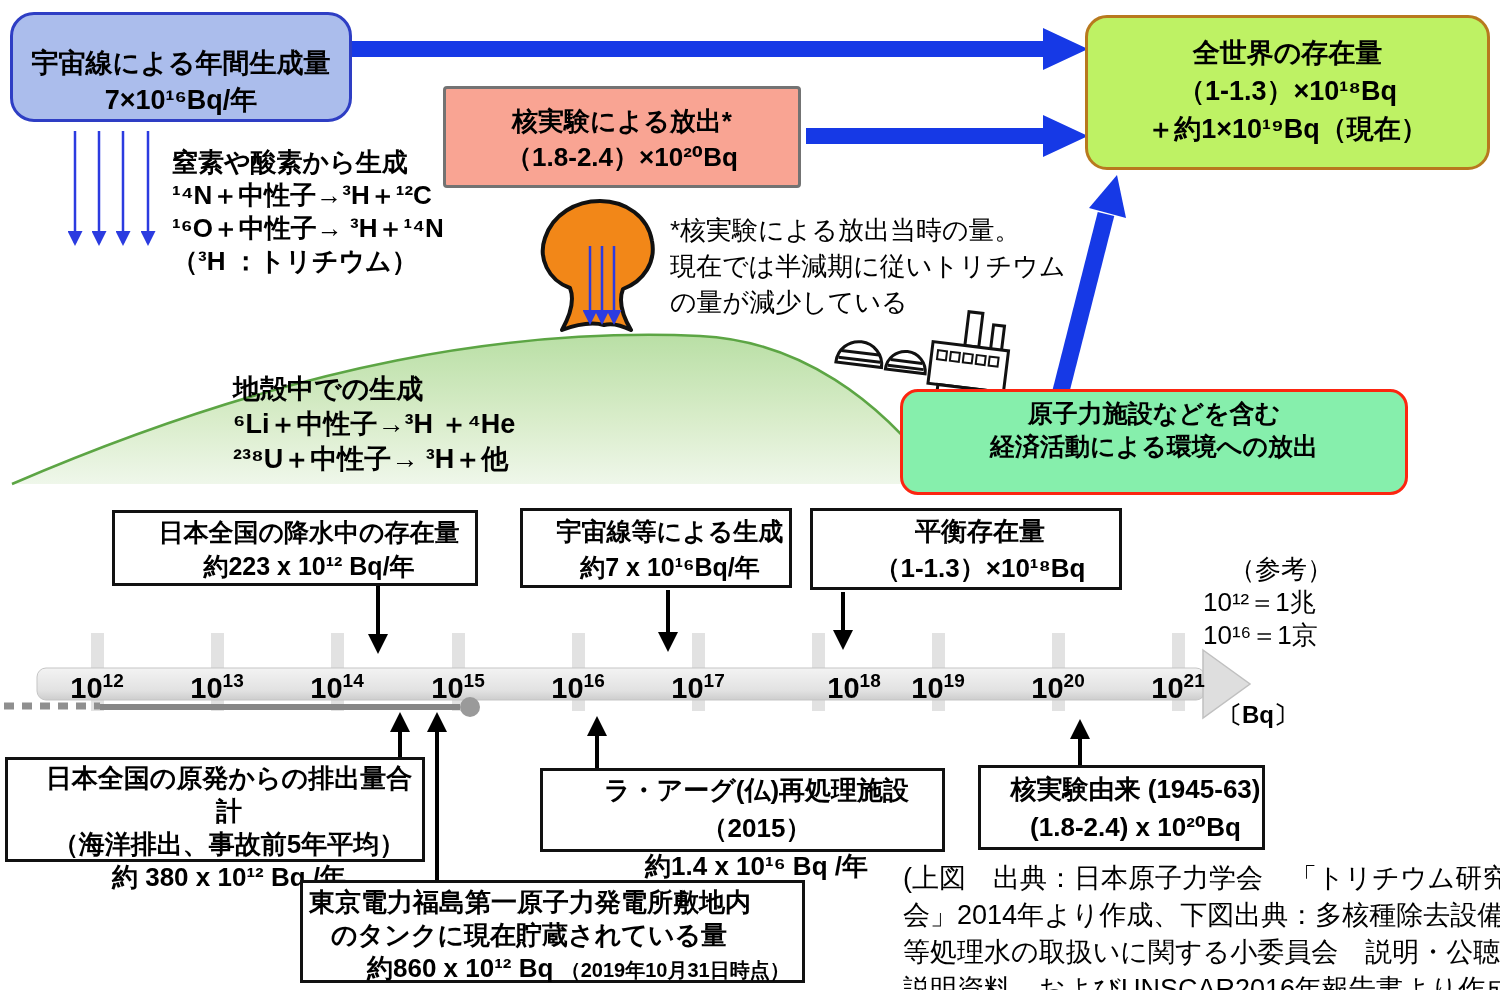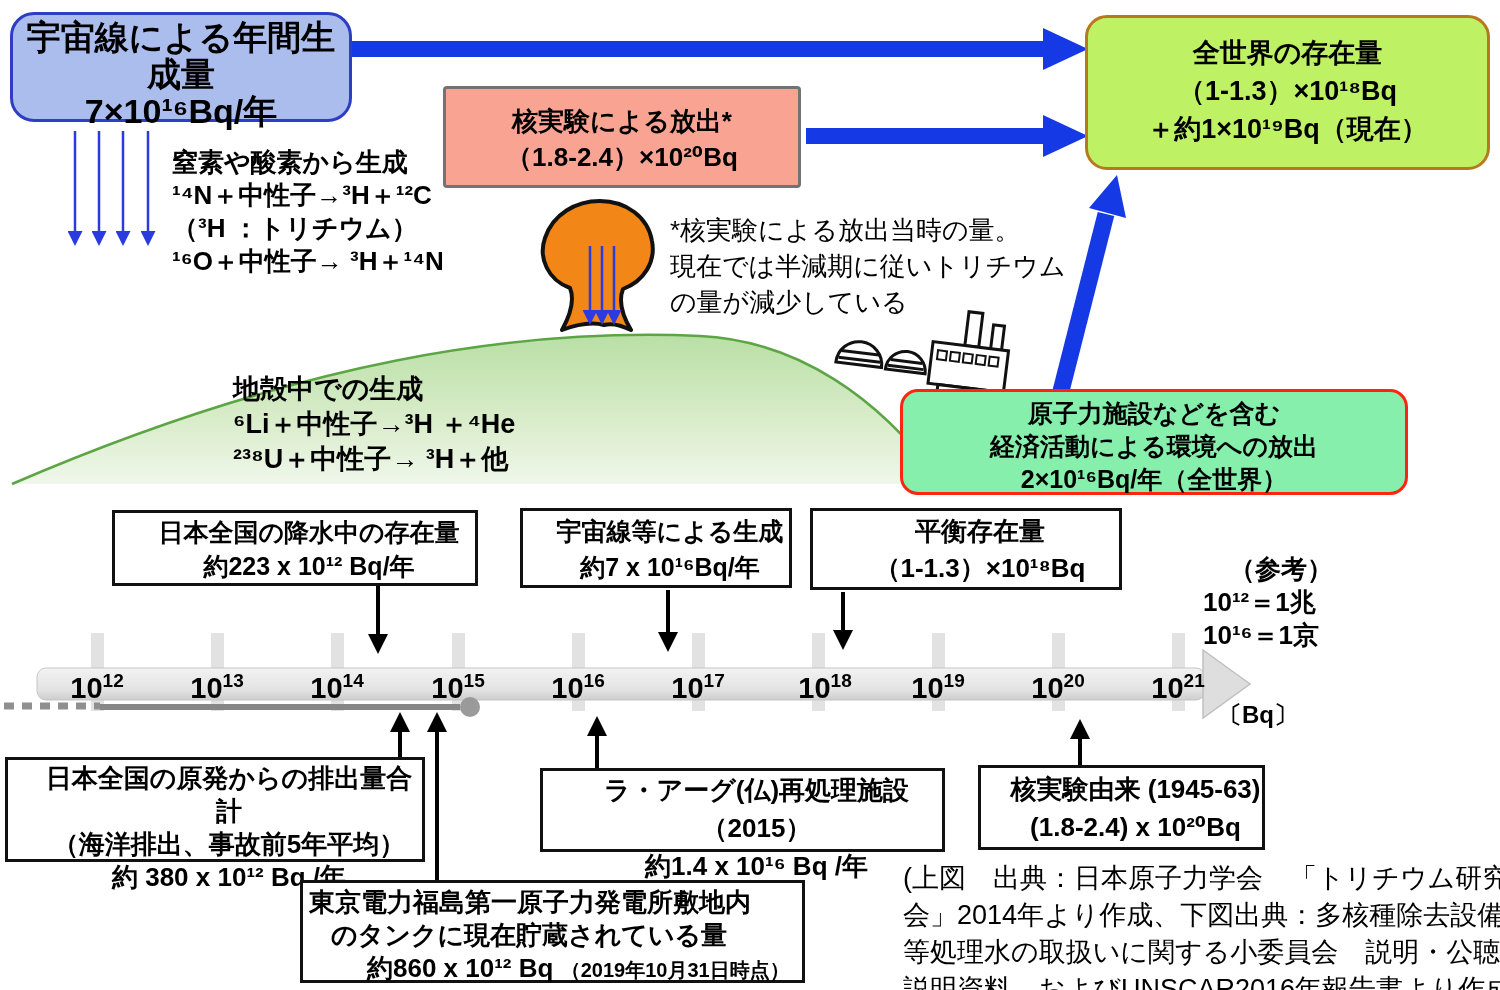--- a/index.html
+++ b/index.html
@@ -7,34 +7,34 @@
     position:relative; width:1500px; height:990px; overflow:hidden;
     background:#ffffff; font-family:"Liberation Sans","DejaVu Sans",sans-serif;
     color:#000;
   }
   .art { position:absolute; left:0; top:0; }
   .abs { position:absolute; box-sizing:border-box; }
 
   
   .rbx { position:absolute; box-sizing:border-box; text-align:center; font-weight:bold; }
   #box-cosmic { left:10px; top:12px; width:342px; height:110px; background:#abbdec;
-    border:3px solid #2e3ec4; border-radius:24px; font-size:34px; line-height:37px; padding-top:4px; }
+    border:3px solid #2e3ec4; border-radius:24px; font-size:27px; line-height:37px; padding-top:30px; }
   #box-nuketest { left:443px; top:86px; width:358px; height:102px; background:#f9a493;
     border:3px solid #737373; border-radius:4px; font-size:26px; line-height:36px; padding-top:14px; }
   #box-world { left:1085px; top:15px; width:405px; height:155px; background:#bef264;
     border:3px solid #b8791e; border-radius:22px; font-size:27px; line-height:38px; padding-top:16px; }
   #box-econ { left:900px; top:389px; width:508px; height:106px; background:#86efac;
     border:3px solid #fc2510; border-radius:18px; font-size:25px; line-height:33px; padding-top:5px; }
 
   
   .note { position:absolute; white-space:nowrap; }
   #note-atmo { left:172px; top:146px; font-size:26px; line-height:33px; font-weight:bold; }
   #note-ast  { left:670px; top:212px; font-size:26px; line-height:36px; font-weight:normal; }
   #note-crust{ left:233px; top:372px; font-size:27px; line-height:35px; font-weight:bold; }
-  #note-ref  { left:1203px; top:553px; font-size:26px; line-height:33px; font-weight:bold; }
+  #note-ref  { left:1203px; top:553px; font-size:26px; line-height:33px; font-weight:normal; }
   #note-ref .indent { padding-left:26px; }
 
   
   .wbx { position:absolute; box-sizing:border-box; background:#fff; border:3px solid #111;
     text-align:center; font-weight:bold;padding-left:28px; }
   #box-rain { left:112px; top:510px; width:366px; height:76px; font-size:25px; line-height:34px; padding-top:2px; }
   #box-cosgen { left:520px; top:508px; width:272px; height:80px; font-size:25px; line-height:36px; padding-top:2px; }
   #box-equil { left:810px; top:508px; width:312px; height:82px; font-size:26px; line-height:37px; padding-top:2px; }
   #box-npp { left:5px; top:757px; width:420px; height:105px; font-size:26px; line-height:33px; padding-top:2px; }
   #box-lahague { left:540px; top:768px; width:405px; height:84px; font-size:26px; line-height:38px; }
@@ -179,28 +179,27 @@
 
   <div class="rbx" id="box-world">
     <div>全世界の存在量</div>
     <div>（1-1.3）×10¹⁸Bq</div>
     <div>＋約1×10¹⁹Bq（現在）</div>
   </div>
 
   <div class="rbx" id="box-econ">
     <div>原子力施設などを含む</div>
     <div>経済活動による環境への放出</div>
-    <div>2×10¹⁶Bq/年（全世界）</div>
   </div>
 
   <div class="note" id="note-atmo">
     <div>窒素や酸素から生成</div>
     <div>¹⁴N＋中性子→³H＋¹²C</div>
+    <div>¹⁶O＋中性子→ ³H＋¹⁴N</div>
     <div>（³H ：トリチウム）</div>
-    <div>¹⁶O＋中性子→ ³H＋¹⁴N</div>
   </div>
 
   <div class="note" id="note-ast">
     <div>*核実験による放出当時の量。</div>
     <div>現在では半減期に従いトリチウム</div>
     <div>の量が減少している</div>
   </div>
 
   <div class="note" id="note-crust">
     <div>地殻中での生成</div>
@@ -258,20 +257,20 @@
     <div>等処理水の取扱いに関する小委員会　説明・公聴会</div>
     <div>説明資料、およびUNSCAR2016年報告書より作成)</div>
   </div>
 
   <div class="axis-label" style="left:97px"><span>10</span><sup>12</sup></div>
   <div class="axis-label" style="left:217px"><span>10</span><sup>13</sup></div>
   <div class="axis-label" style="left:337px"><span>10</span><sup>14</sup></div>
   <div class="axis-label" style="left:458px"><span>10</span><sup>15</sup></div>
   <div class="axis-label" style="left:578px"><span>10</span><sup>16</sup></div>
   <div class="axis-label" style="left:698px"><span>10</span><sup>17</sup></div>
-  <div class="axis-label" style="left:825px"><span>10</span><sup>18</sup></div>
+  <div class="axis-label" style="left:854px"><span>10</span><sup>18</sup></div>
   <div class="axis-label" style="left:938px"><span>10</span><sup>19</sup></div>
   <div class="axis-label" style="left:1058px"><span>10</span><sup>20</sup></div>
   <div class="axis-label" style="left:1178px"><span>10</span><sup>21</sup></div>
 
   <div class="abs" id="bq-unit">〔Bq〕</div>
 
 </div>
 
 </body></html>

